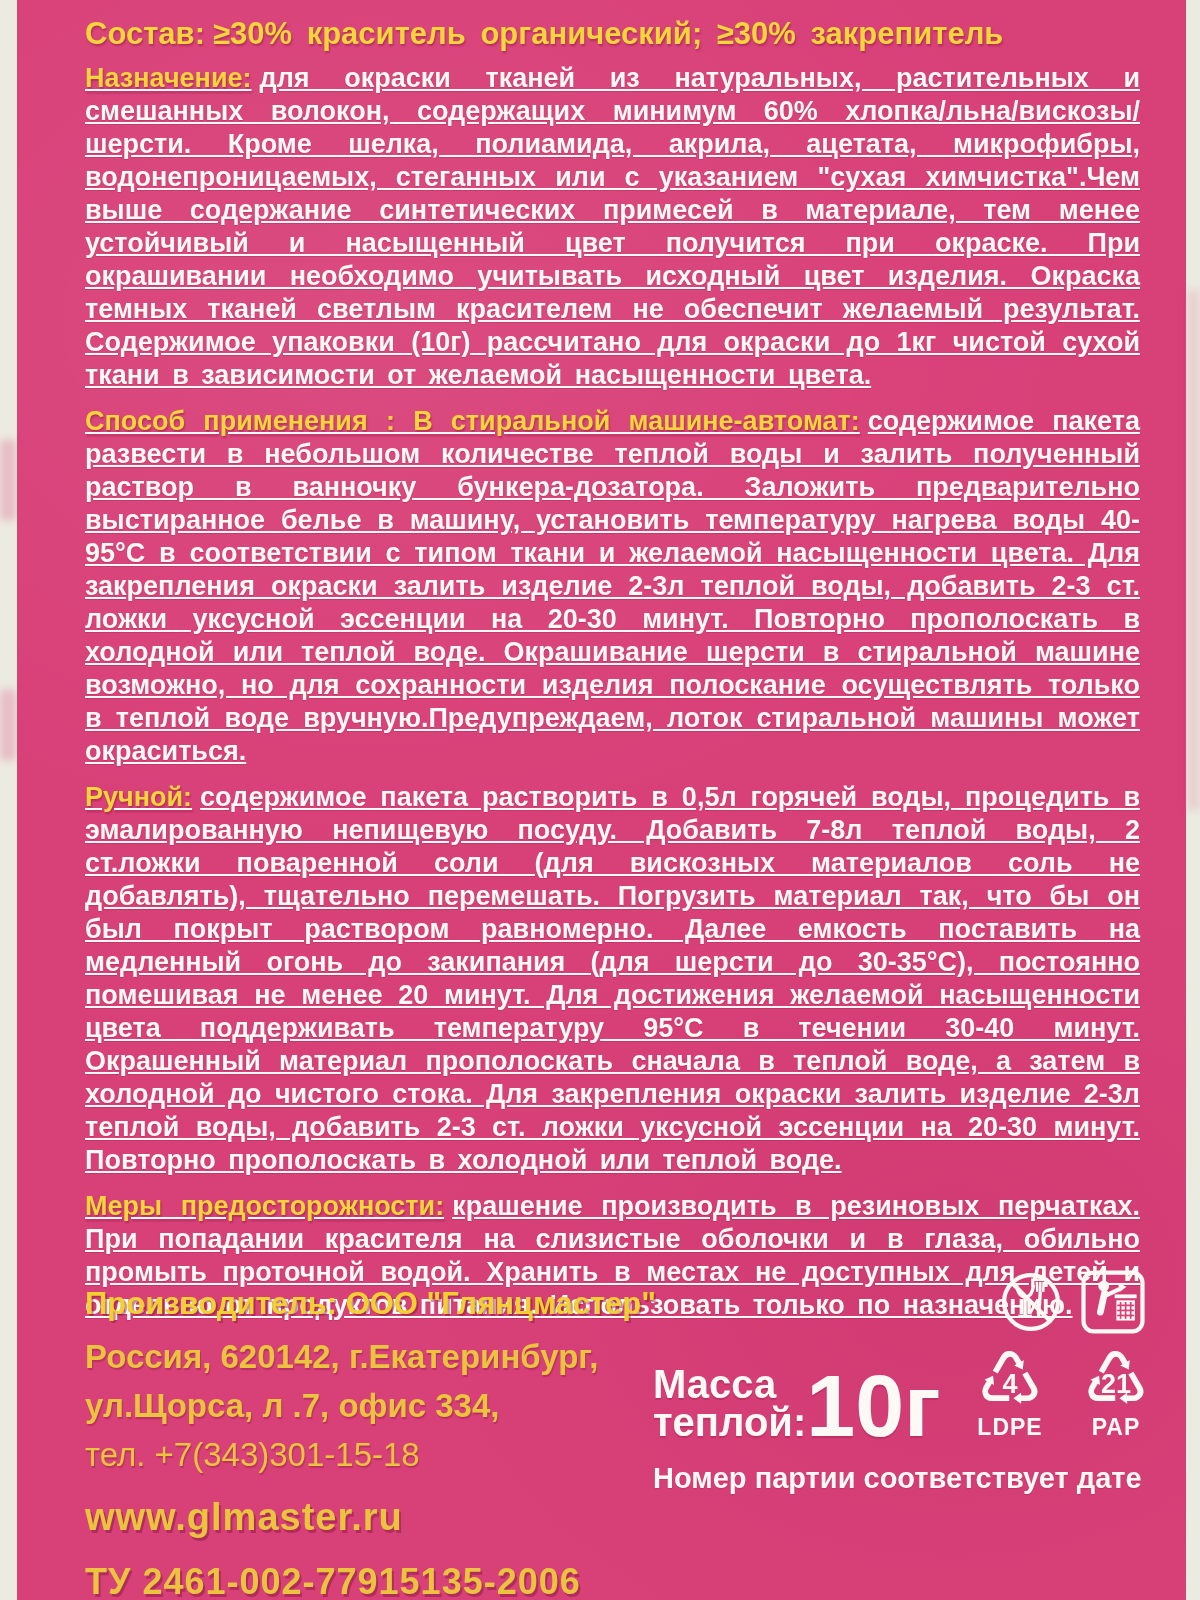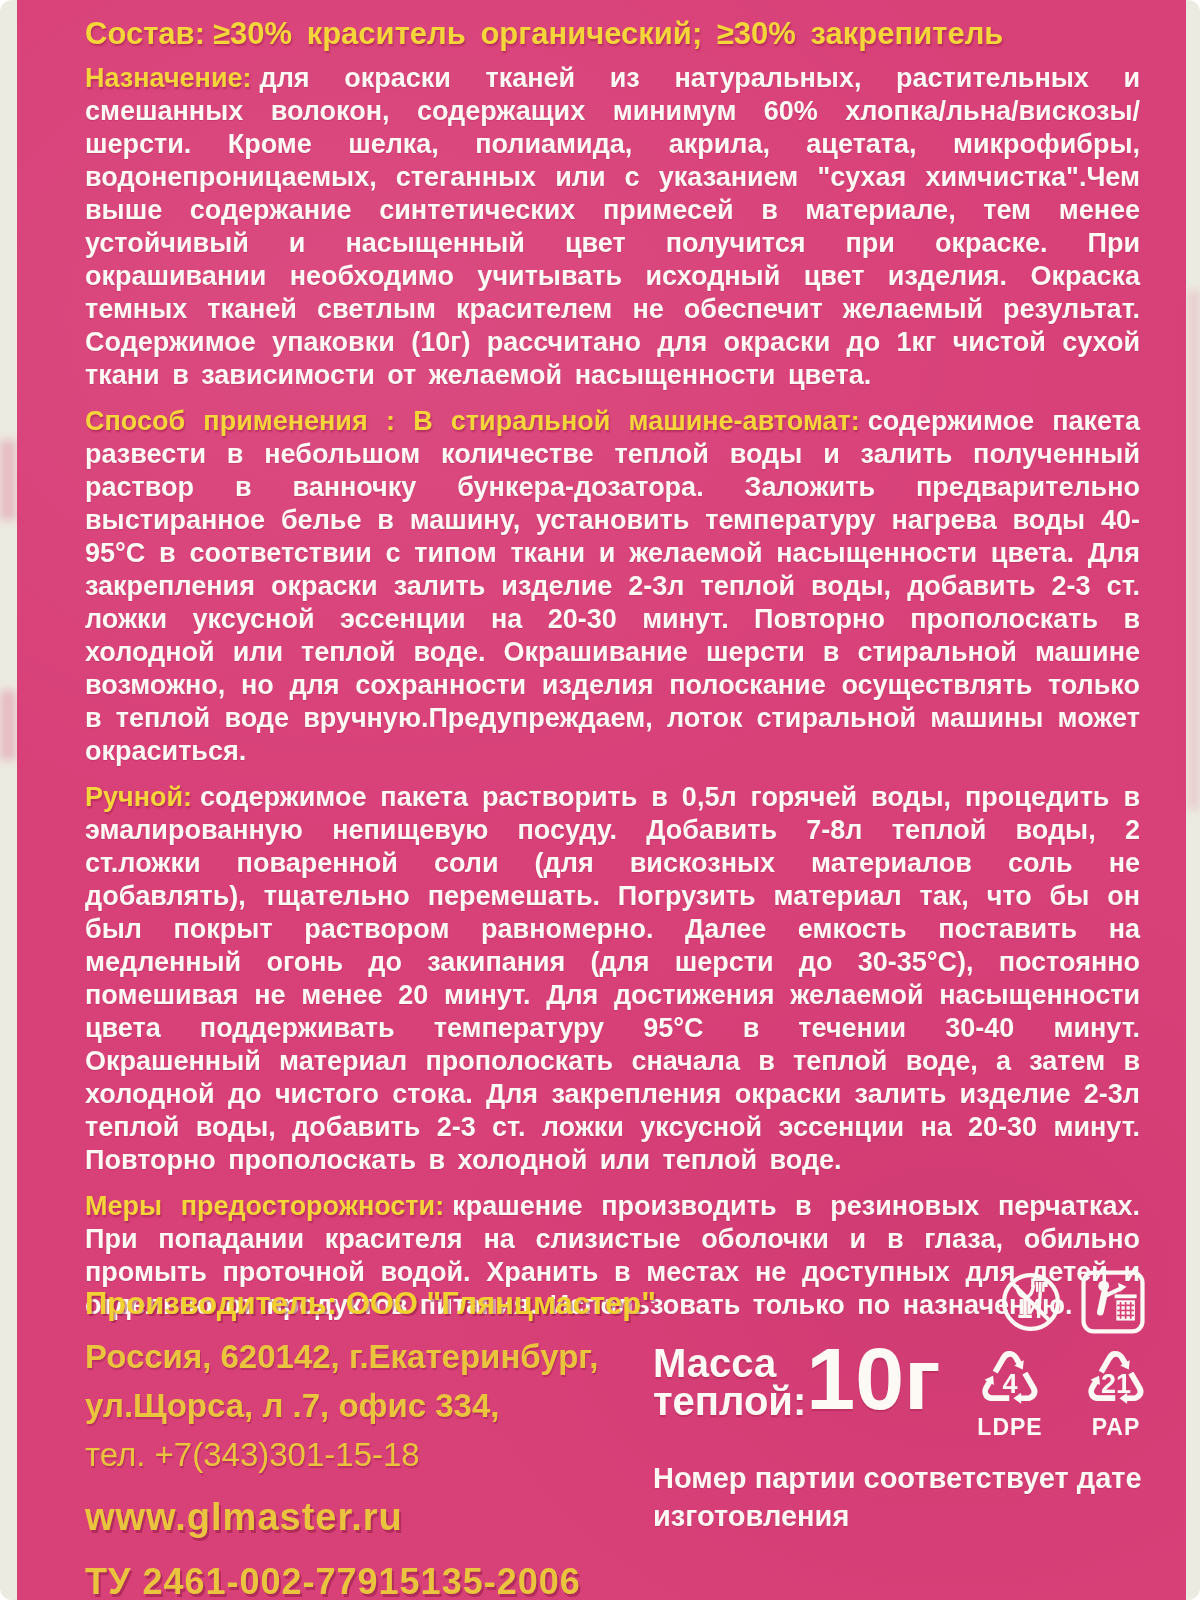--- a/index.html
+++ b/index.html
@@ -2,21 +2,20 @@
 <html lang="ru"><head>
 <meta charset="utf-8">
 <style>
   html,body{margin:0;padding:0;}
   .page{
     position:relative;
     width:1200px;height:1600px;
     background:#ecebe1;
     overflow:hidden;
     font-family:"Liberation Sans", sans-serif;
-    border-radius:12px;
   }
   
   .card{
     position:absolute;
     left:17px; right:14px; top:0; bottom:0;
     background:
       radial-gradient(1200px 900px at 30% 20%, rgba(255,255,255,0.06), rgba(0,0,0,0) 60%),
       radial-gradient(900px 700px at 80% 80%, rgba(120,0,50,0.08), rgba(0,0,0,0) 60%),
       #d84078;
     overflow:hidden;
@@ -30,20 +29,21 @@
   .content{
     position:absolute; left:68px; right:46px; top:14px;
     color:#fdfaf5;
   }
   p{margin:0 0 13px 0;}
   .body-par{
     font-size:27px; line-height:33px; font-weight:700;
     text-align:justify; text-align-last:left;
     word-spacing:5px;
     text-shadow:0 1px 1px rgba(140,20,60,.25);
+    text-decoration:underline;
   }
   .head{
     color:#f5d63a;
     text-shadow:1px 2px 2px rgba(120,0,40,.35);
     margin-right:8px;
   }
   .composition-par{
     font-size:31px; line-height:40px; font-weight:700;
     color:#f5d63a; text-shadow:1px 2px 2px rgba(120,0,40,.35);
     margin-bottom:8px; word-spacing:6px;
@@ -67,21 +67,21 @@
     text-shadow:2px 3px 0 rgba(130,20,55,.45); white-space:nowrap;}
   .tu-line{font-size:36px; font-weight:700; letter-spacing:1px; margin:0;
     text-shadow:2px 3px 0 rgba(130,20,55,.45); white-space:nowrap;}
 
   
   .bottom-right{
     position:absolute; left:636px; top:1270px; width:506px; color:#fdfaf5;
   }
   .safety-icons{display:flex; gap:18px; justify-content:flex-end; padding-right:14px;}
   .safety-icons svg{display:block;}
-  .mass-row{display:flex; align-items:flex-start; margin-top:10px;}
+  .mass-row{display:flex; align-items:flex-end; margin-top:10px;}
   .mass-label{font-size:40px; line-height:.95; font-weight:700;
     text-shadow:0 2px 1px rgba(140,20,60,.3);}
   .mass-value{font-size:88px; font-weight:700; line-height:.8; 
     text-shadow:0 2px 1px rgba(140,20,60,.3);}
   .recycle-group{display:flex; gap:28px; margin-left:auto; padding-right:4px;}
   .recycle{position:relative; text-align:center; width:78px;}
   .recycle-symbol{
     font-family:"DejaVu Sans", sans-serif;
     font-size:74px; line-height:.95; display:block;
   }
@@ -175,21 +175,20 @@
           <div class="recycle">
             <span class="recycle-symbol">♺</span>
             <span class="recycle-code">21</span>
             <div class="recycle-material">PAP</div>
           </div>
         </div>
       </div>
 
       <div class="date-info">
         <div>Номер партии соответствует дате</div>
-        <div>изготовления</div>
       </div>
 
     </div>
   </div>
 
   <div class="artifact a1"></div>
   <div class="artifact a2"></div>
   <div class="artifact a3"></div>
 </div>
 

